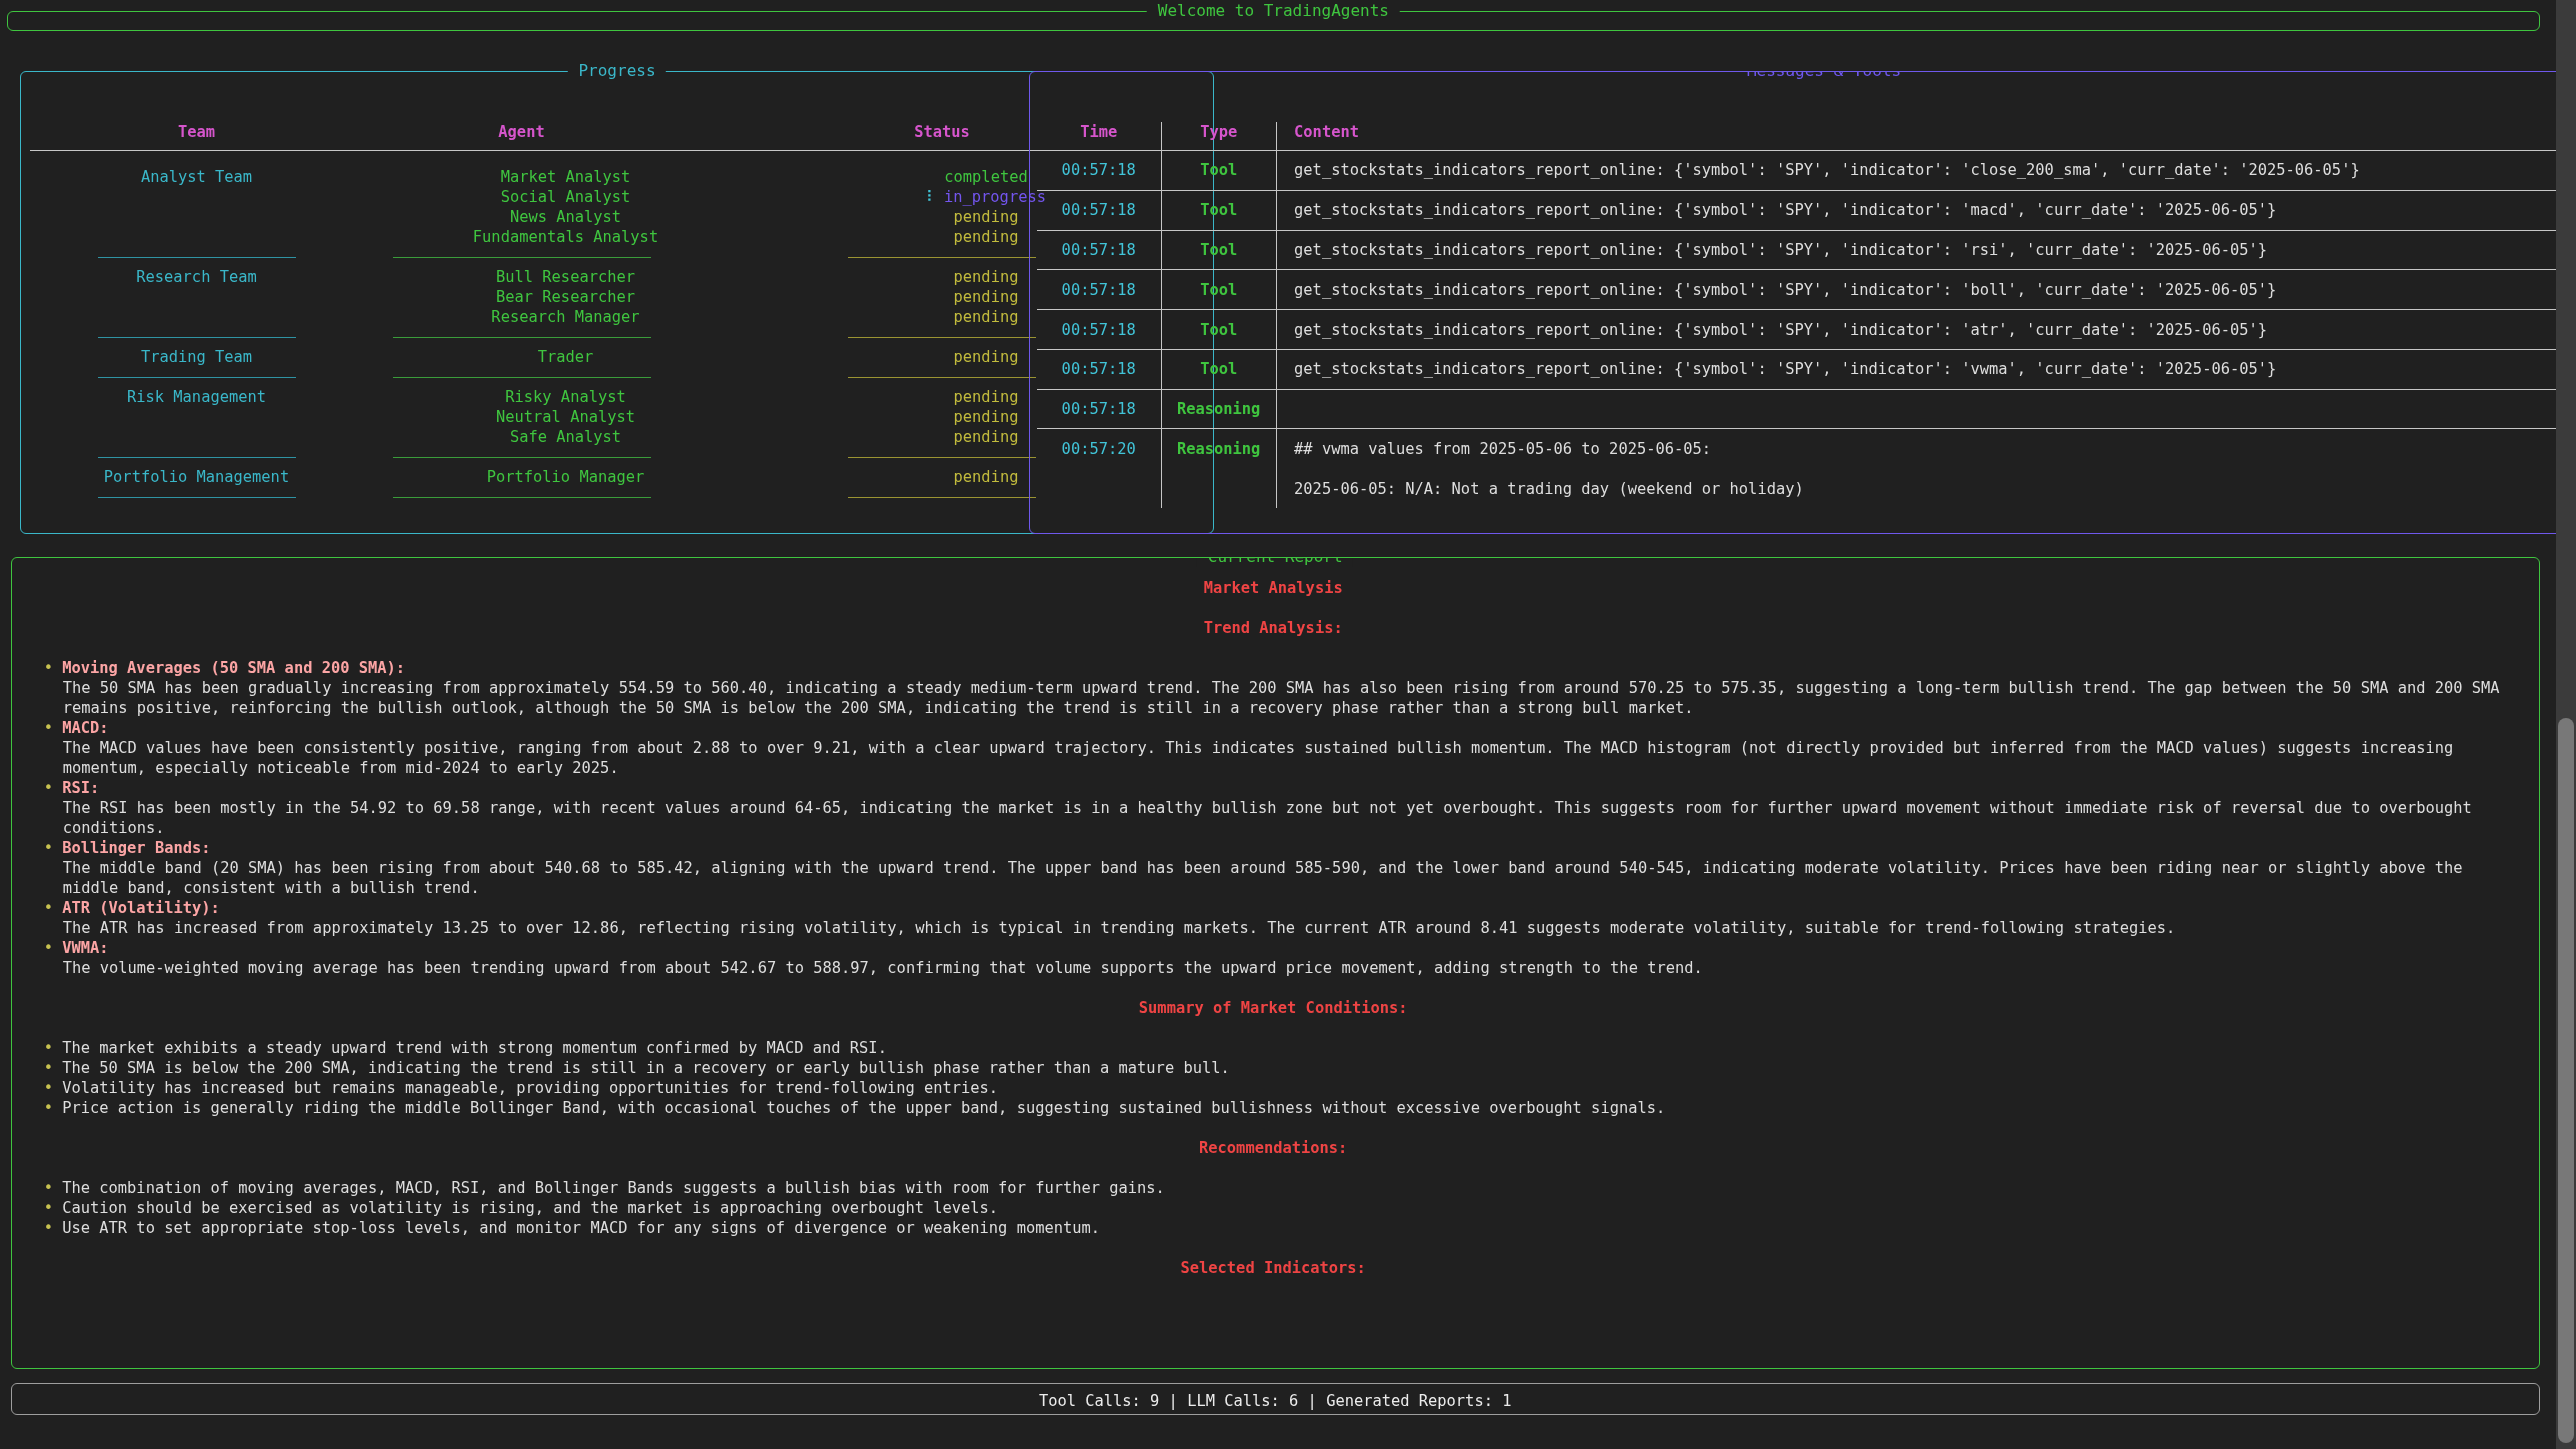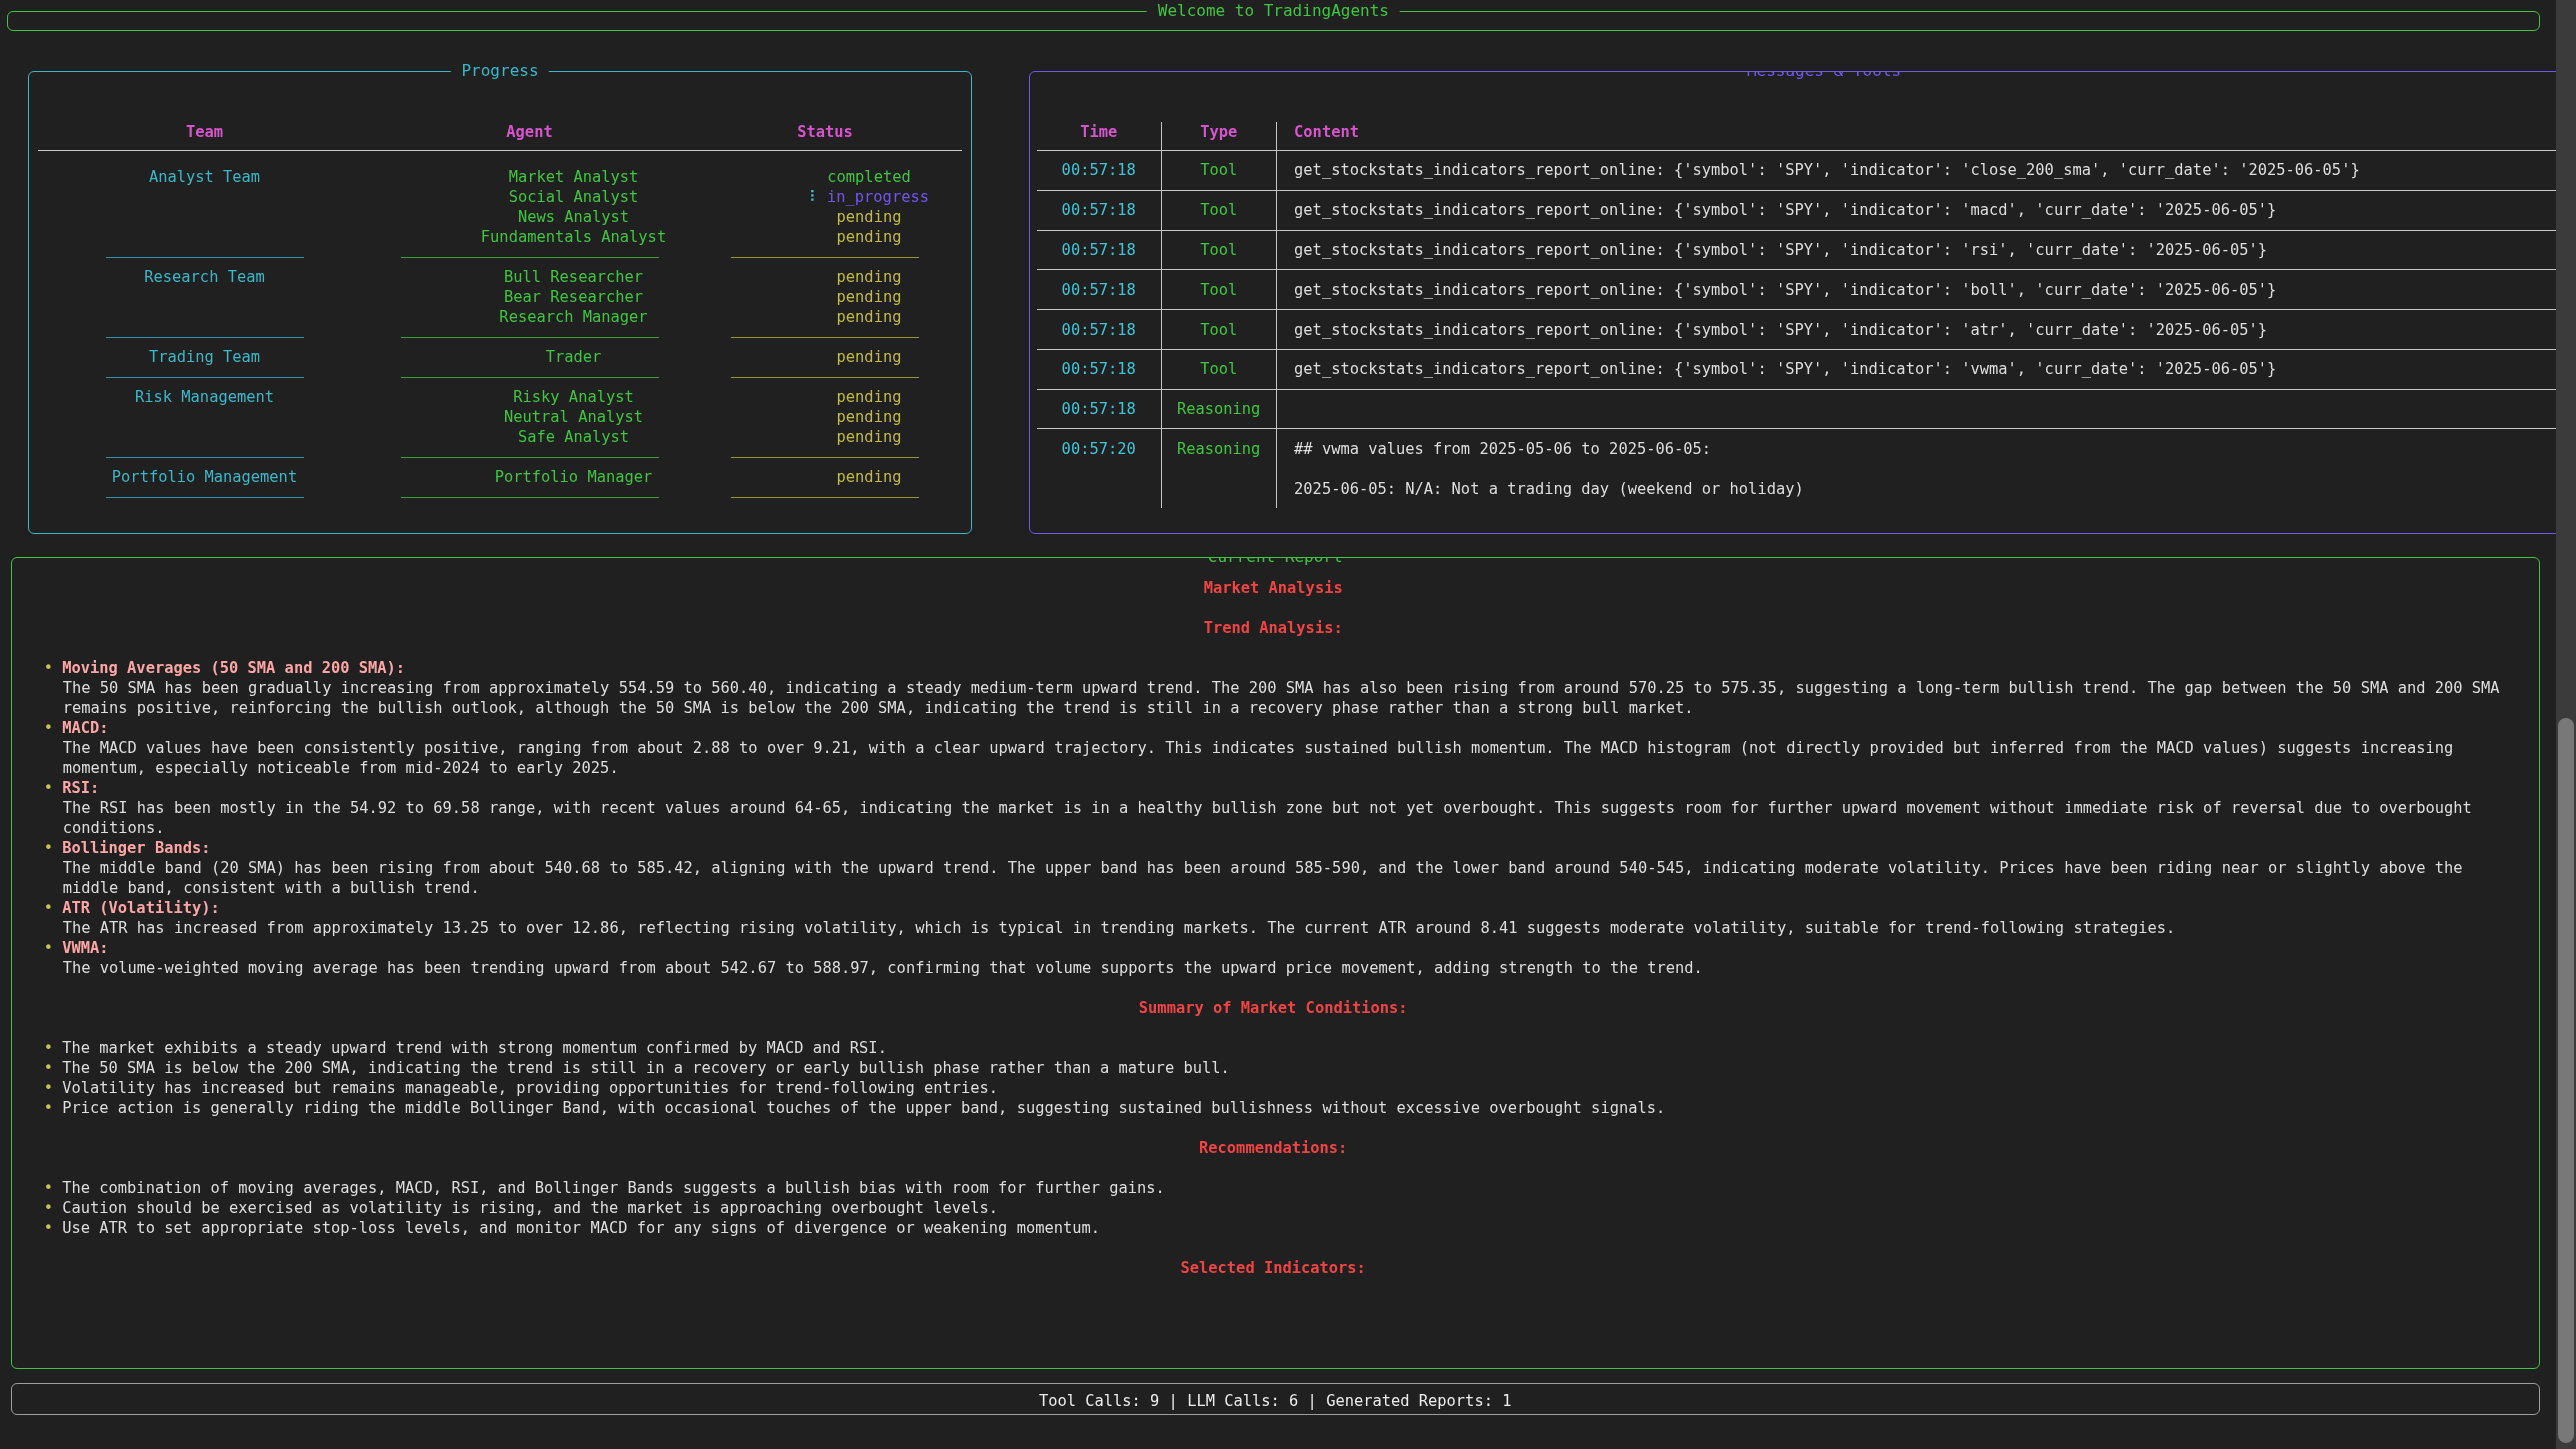--- a/index.html
+++ b/index.html
@@ -13,21 +13,21 @@
   body{background:var(--bg);color:var(--text);
        font-family:"DejaVu Sans Mono","Liberation Mono",monospace;
        font-size:15.4px;line-height:20px;position:relative;}
   .panel{position:absolute;border-radius:6px;}
   .panel-title{position:absolute;top:-10.7px;left:50%;transform:translateX(-50%);
        background:var(--bg);padding:0 10.7px;white-space:nowrap;font-size:16px;}
   
   .banner{left:6.7px;right:36px;top:10.7px;height:20px;border:1.3px solid var(--green);}
   .banner .panel-title{color:var(--green);}
   
-  .progress{left:28px;top:71px;width:944px;height:463px;border:1.3px solid var(--cyan);}
+  .progress{left:20px;top:71px;width:1194px;height:463px;border:1.3px solid var(--cyan);}
   .progress .panel-title{color:var(--cyan);}
   .ptable{padding:50px 8px 0;}
   .pgrid{display:grid;grid-template-columns:335px 315px 1fr;text-align:center;}
   .phead{font-weight:bold;color:var(--magenta);}
   .phead-sep{border-top:1.3px solid var(--rule);margin:8px 1.3px 16px;}
   .prow{height:20px;gap:44px;}
   .cell-team{color:var(--cyan);}
   .cell-agent{color:var(--green);}
   .st-completed{color:var(--green);}
   .st-pending{color:var(--yellow);}
@@ -43,21 +43,21 @@
   .messages .panel-title{color:var(--violet);}
   .mtable{padding:50px 6.7px 0;}
   .mgrid{display:grid;grid-template-columns:125px 115px 1fr;}
   .mheader{font-weight:bold;color:var(--magenta);border-bottom:1.3px solid var(--rule);}
   .mheader>div{padding-bottom:8px;}
   .mheader .hc{text-align:center;}
   .mheader .hl{padding-left:17.4px;}
   .mrow{border-top:1.3px solid var(--rule);}
   .mrow.first{border-top:none;}
   .mgrid>.c1{text-align:center;color:var(--time);border-right:1.3px solid var(--rule);}
-  .mgrid>.c2{text-align:center;color:var(--green);border-right:1.3px solid var(--rule);}
+  .mgrid>.c2{text-align:center;color:var(--green);border-right:1.3px solid var(--rule);font-weight:bold;}
   .mgrid>.c3{padding-left:17.4px;white-space:pre-wrap;color:var(--text);}
   .mrow>div{padding-top:9.4px;padding-bottom:9.4px;}
   
   .report{left:10.7px;top:557px;width:2529px;height:812px;border:1.3px solid var(--green);overflow:hidden;}
   .report .panel-title{color:var(--green);}
   .report-body{padding:9.4px 36px 0 32px;}
   .rheading{text-align:center;font-weight:bold;color:#ef4444;margin:20px 0;}
   .rheading.first{margin-top:10.7px;}
   .intro{margin-left:5.4px;}
   .bullet-line .marker, .bullet-inline .marker{color:var(--bullet);}

